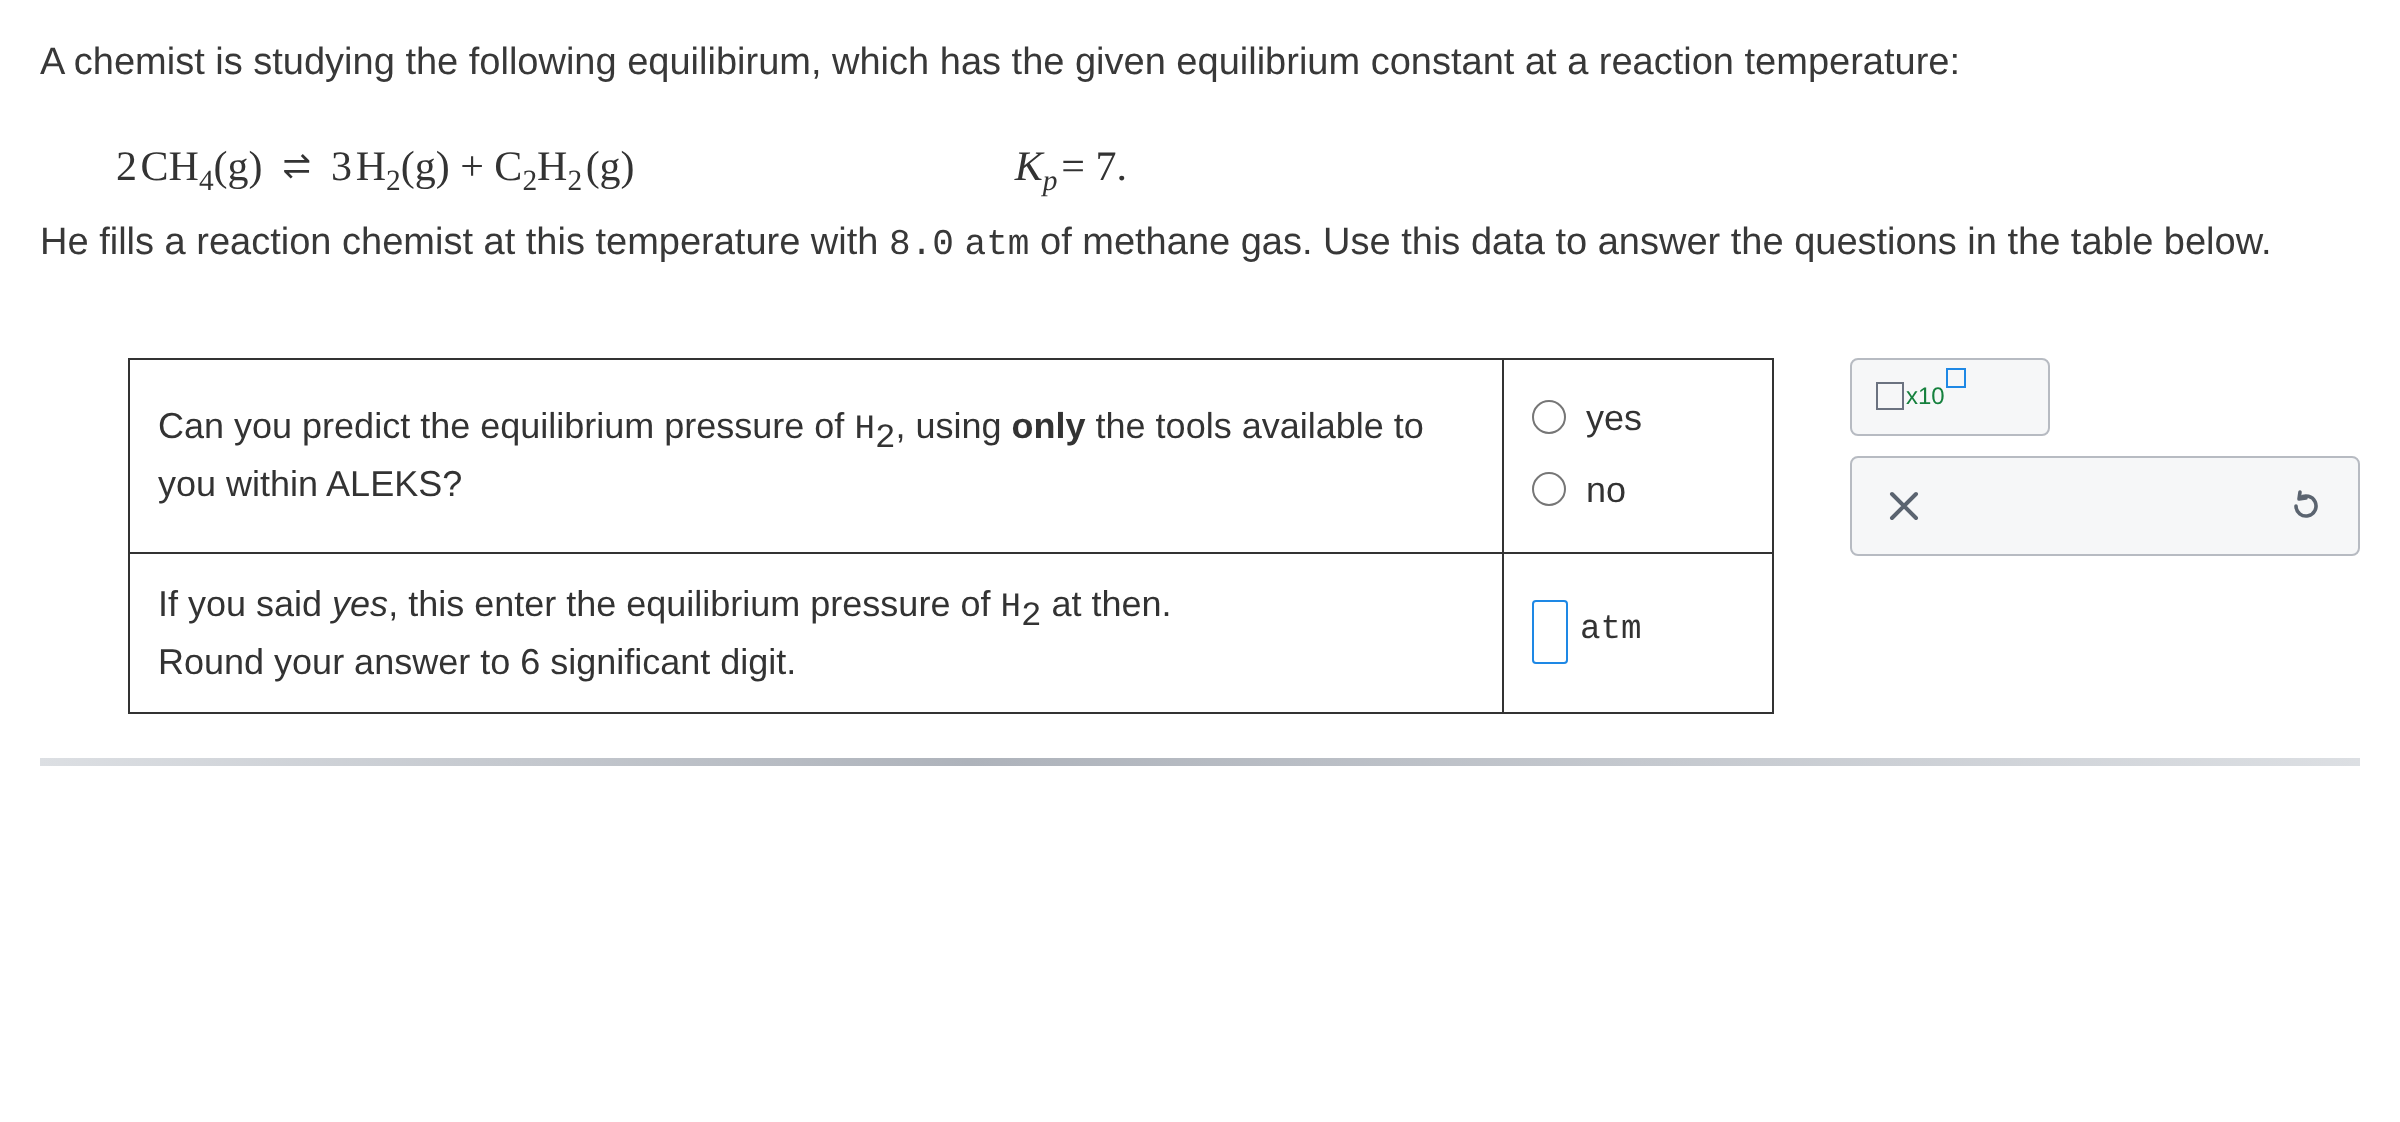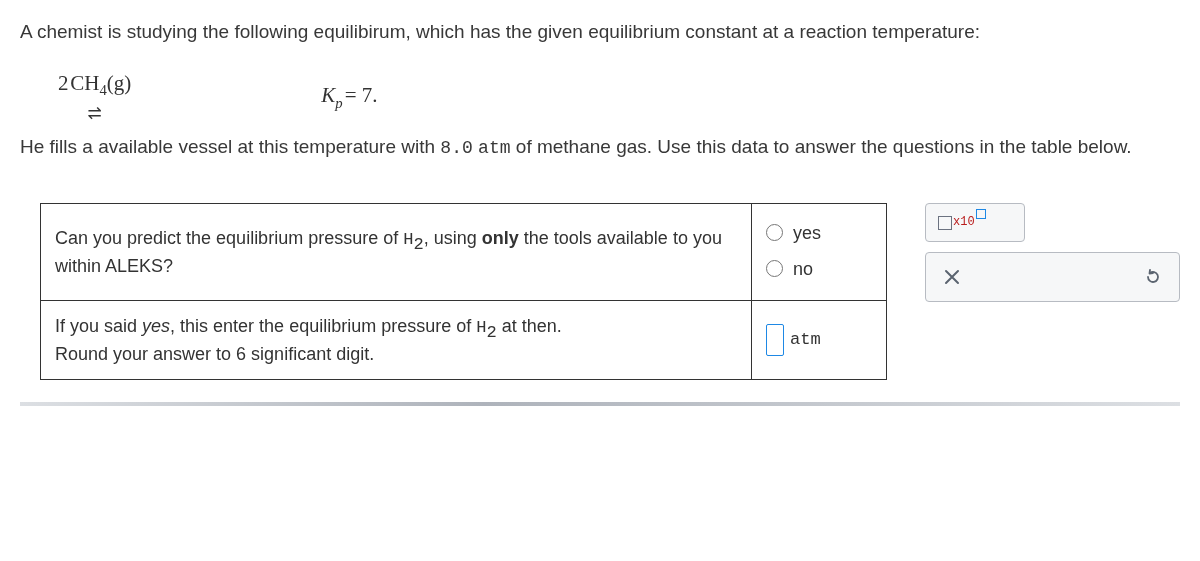--- a/index.html
+++ b/index.html
@@ -12,36 +12,36 @@
       line-height: 1.45;
     }
     .intro { color: #383838; }
     .equation-row {
       display: flex;
       align-items: center;
       padding: 22px 0 10px 38px;
       font-family: "Times New Roman", Times, serif;
       font-size: 21px;
     }
-    .eqn { display: flex; align-items: center; gap: 6px; flex-direction: column; }
+    .eqn { display: flex; align-items: center; gap: 6px; }
     .kp { margin-left: 190px; display: flex; align-items: flex-end; }
     sub { font-size: 0.7em; line-height: 1; }
     .serif { font-family: "Times New Roman", Times, serif; font-style: italic; }
     .unit { font-family: Liberation Mono, monospace; font-size: 0.95em; }
 
     .lower {
       display: flex;
       align-items: flex-start;
       gap: 38px;
       margin-top: 42px;
     }
     table.qtable {
       border-collapse: collapse;
       width: 924px;
-      margin-left: 20px;
+      margin-left: 44px;
     }
     table.qtable td {
       border: 1.5px solid #333;
       padding: 12px 14px;
       vertical-align: middle;
       font-size: 18px;
     }
     .answers-cell { width: 135px; }
     .answers-cell label {
       display: flex; align-items: center;
@@ -76,22 +76,22 @@
     .sci-box {
       width: 14px; height: 14px; border: 1.4px solid #6b7280;
       display: inline-block;
     }
     .sci-exp {
       position: relative; top: -9px; left: 1px;
       width: 10px; height: 10px; border: 1.4px solid #1E88E5;
       display: inline-block;
     }
     .x10 {
-      font-family: Liberation Mono, monospace; font-size: 12px;
-      margin-left: 1px; color: #b91c1c;
+      font-family: Liberation Sans, sans-serif; font-size: 12px;
+      margin-left: 1px; color: #15803d;
     }
     .tool-bottom {
       border: 1.5px solid #b7bbc2; border-radius: 4px;
       background: #f6f7f8;
       padding: 10px 12px;
       width: 255px;
       display: flex; justify-content: space-between; align-items: center;
     }
     .tool-btn {
       width: 28px; height: 28px;
@@ -120,30 +120,35 @@
 
 <div class="equation-row">
   <span class="eqn">
     <span>
       <span>2</span> <span>CH</span><sub>4</sub><span>(g)</span>
     </span>
     <span class="arrows">
       <span class="top">⇀</span>
         <span class="bot">↽</span>
     </span>
+    <span>
+      <span>3</span> <span>H</span><sub>2</sub><span>(g)</span>
+      <span> + </span>
+      <span>C</span><sub>2</sub><span>H</span><sub>2</sub> <span>(g)</span>
+    </span>
   </span>
   <span class="kp">
     <span class="serif">K</span>
       <sub class="serif" style="padding-right:2px">p</sub>
     <span style="font-style:normal;font-family:'Times New Roman'"> = 7.</span>
   </span>
 </div>
 
 <p class="intro">
-  <span>He fills a available vessel at this temperature with </span><span class="unit">8.0</span> <span class="unit">atm</span><span> of methane gas. Use this data to answer the questions in the table below.</span>
+  <span>He fills a reaction chemist at this temperature with </span><span class="unit">8.0</span> <span class="unit">atm</span><span> of methane gas. Use this data to answer the questions in the table below.</span>
 </p>
 
 <div class="lower">
   <table class="qtable">
     <tbody>
         <tr>
       <td>
         <span>Can you predict the equilibrium pressure of </span><span class="unit">H</span><sub class="unit">2</sub><span>, using </span><b>only</b><span> the tools available to you within ALEKS?</span>
       </td>
       <td class="answers-cell">

